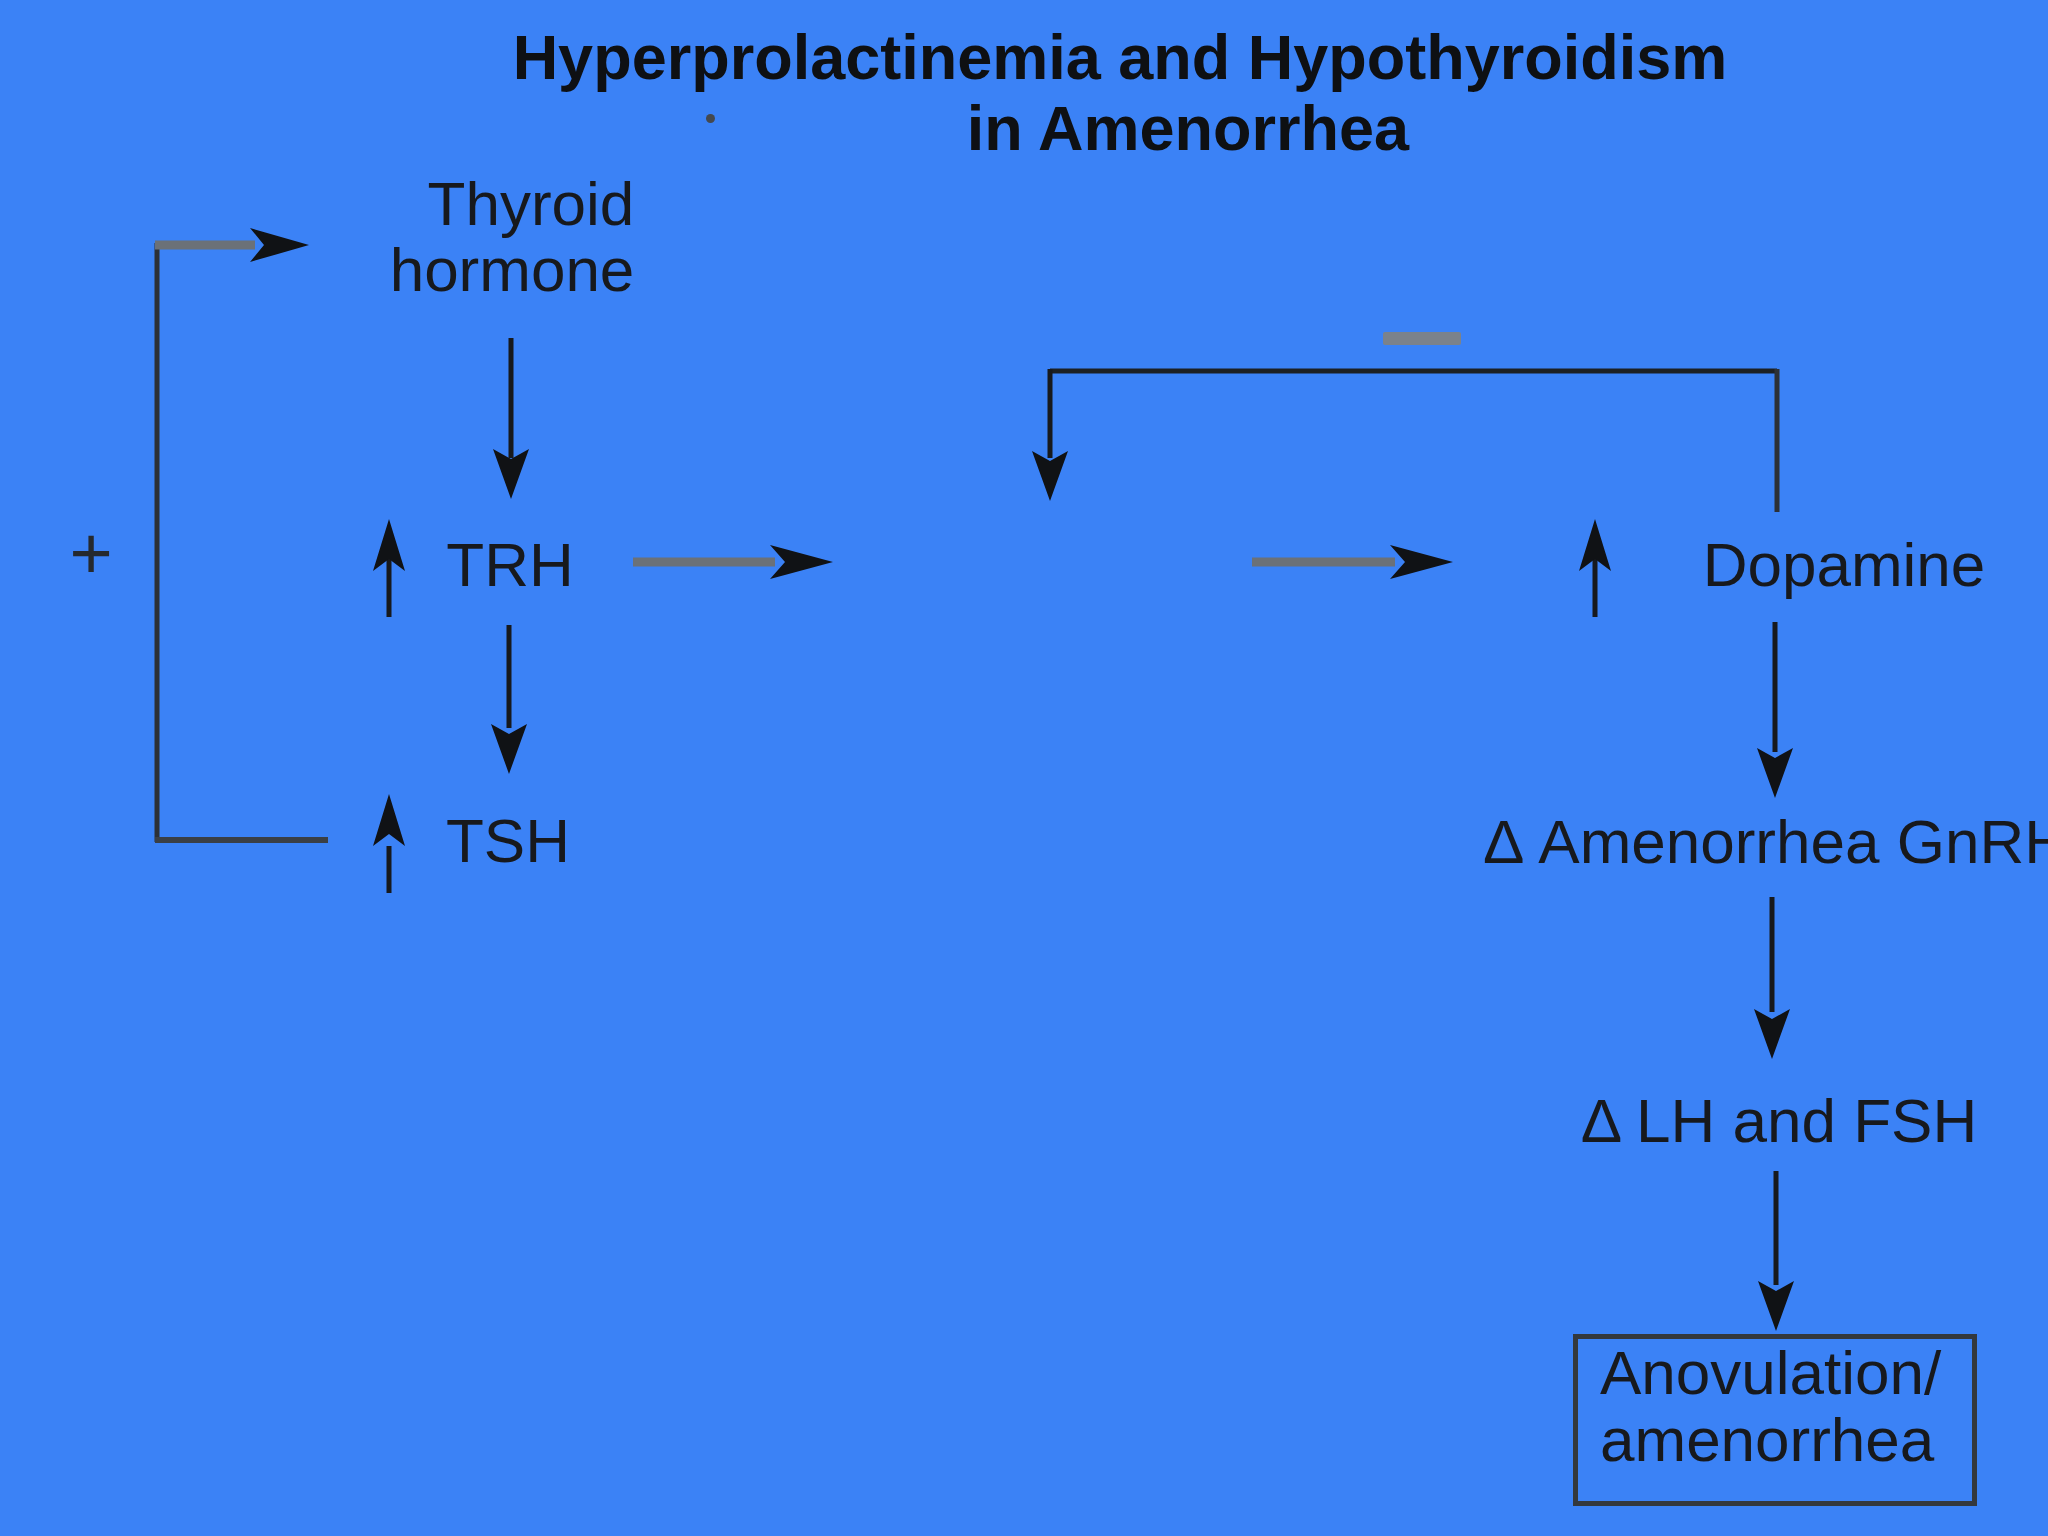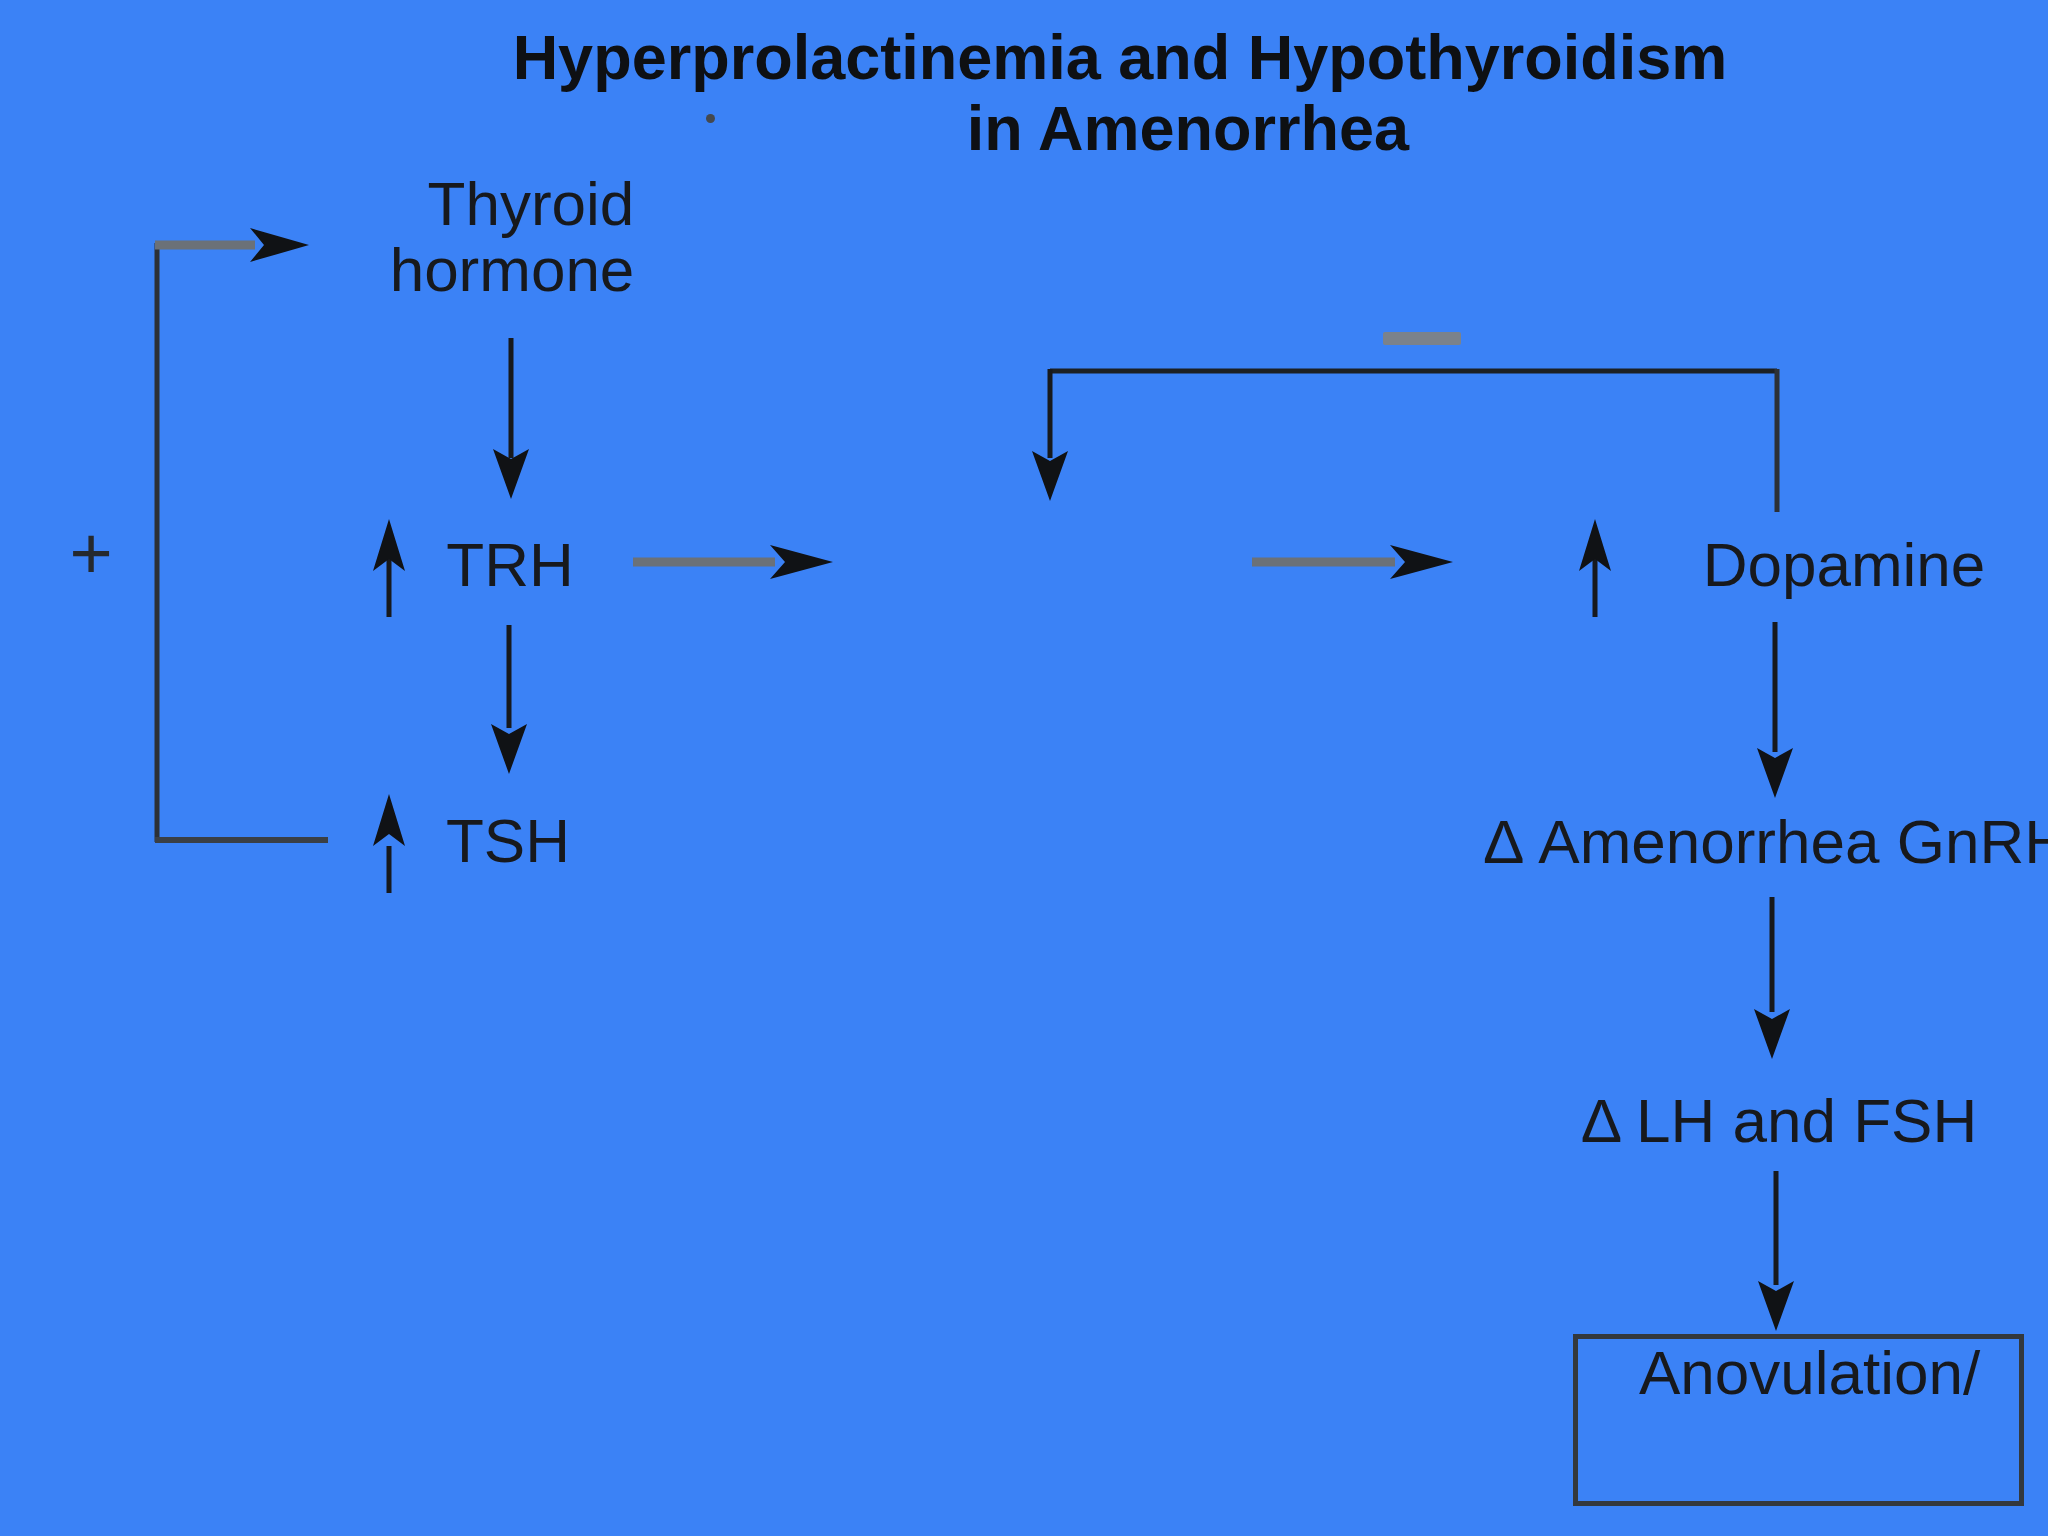--- a/index.html
+++ b/index.html
@@ -52,26 +52,25 @@
   .stray-dot {
     position: absolute;
     left: 706px; top: 114px;
     width: 9px; height: 9px;
     background: #44484e;
     border-radius: 50%;
   }
   .outcome-box {
     position: absolute;
     left: 1573px; top: 1334px;
-    width: 451px; height: 172px;
+    width: 404px; height: 172px;
     border: 5px solid #33383d;
     box-sizing: border-box;
     display: flex;
-    flex-direction: row;
-    justify-content: center;
+    flex-direction: column;
     padding-left: 22px;
   }
   .outcome-box .line {
     color: #17191d;
     font-size: 62px;
     line-height: 67px;
     white-space: nowrap;
     text-align: left;
   }
 </style>
@@ -165,15 +164,16 @@
 
   <div class="label" style="left:1776px; top:842px;">Δ Amenorrhea GnRH</div>
 
   <div class="label" style="left:1779px; top:1121px;">Δ LH and FSH</div>
 
   <div class="plus-sign" style="left:91px; top:553px;">+</div>
   <div class="minus-dash"></div>
 
   <div class="outcome-box">
     <div class="line">Anovulation/</div>
+    <div class="line">amenorrhea</div>
   </div>
 
 </div>
 
 </body></html>

